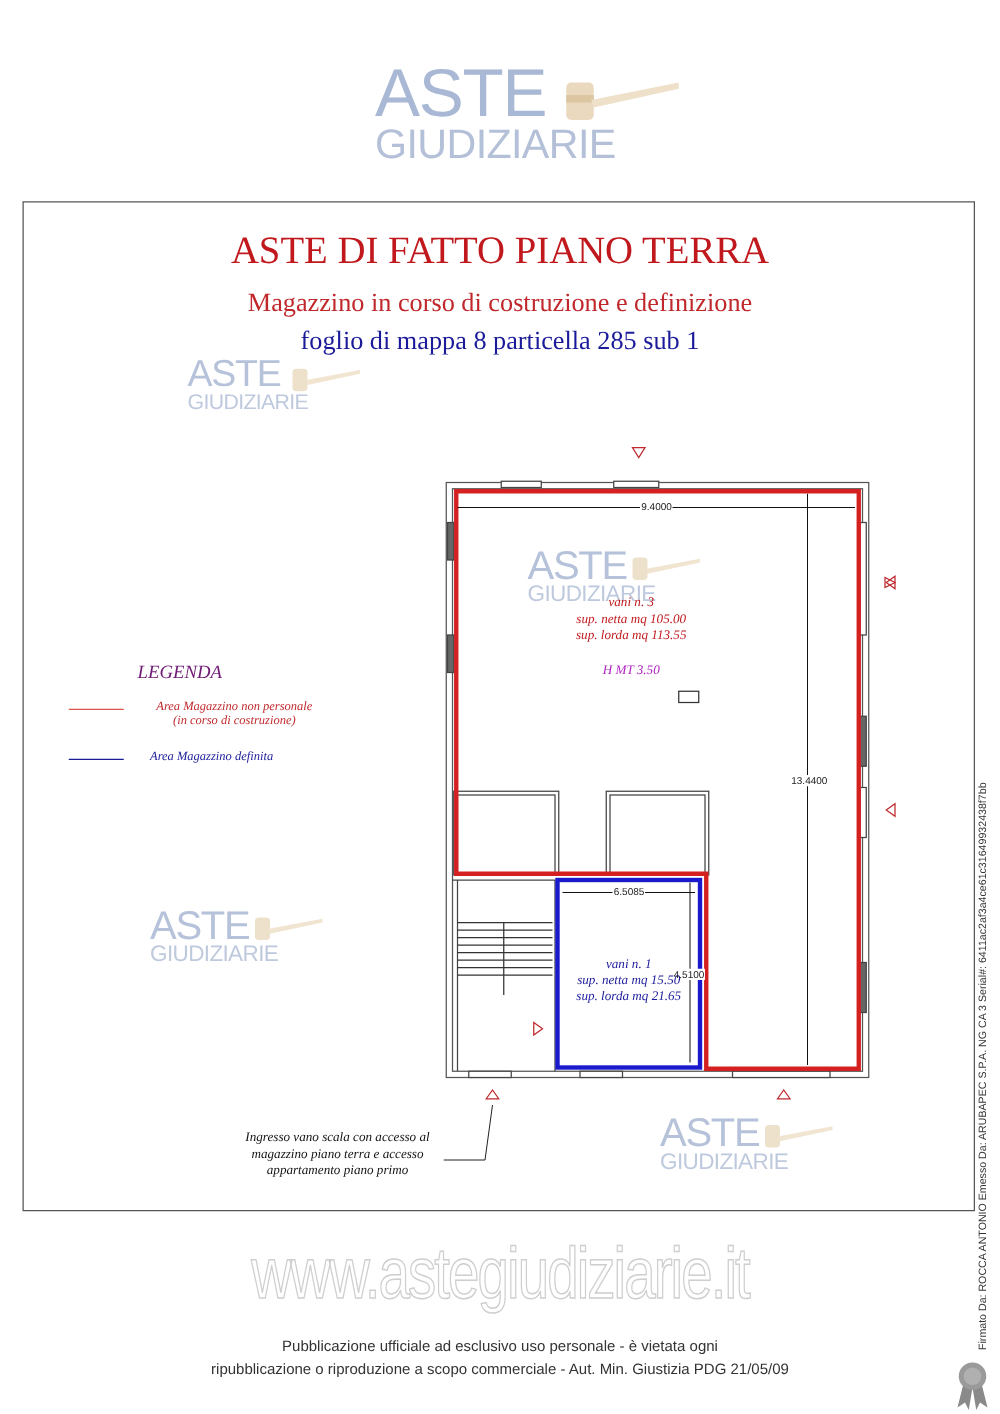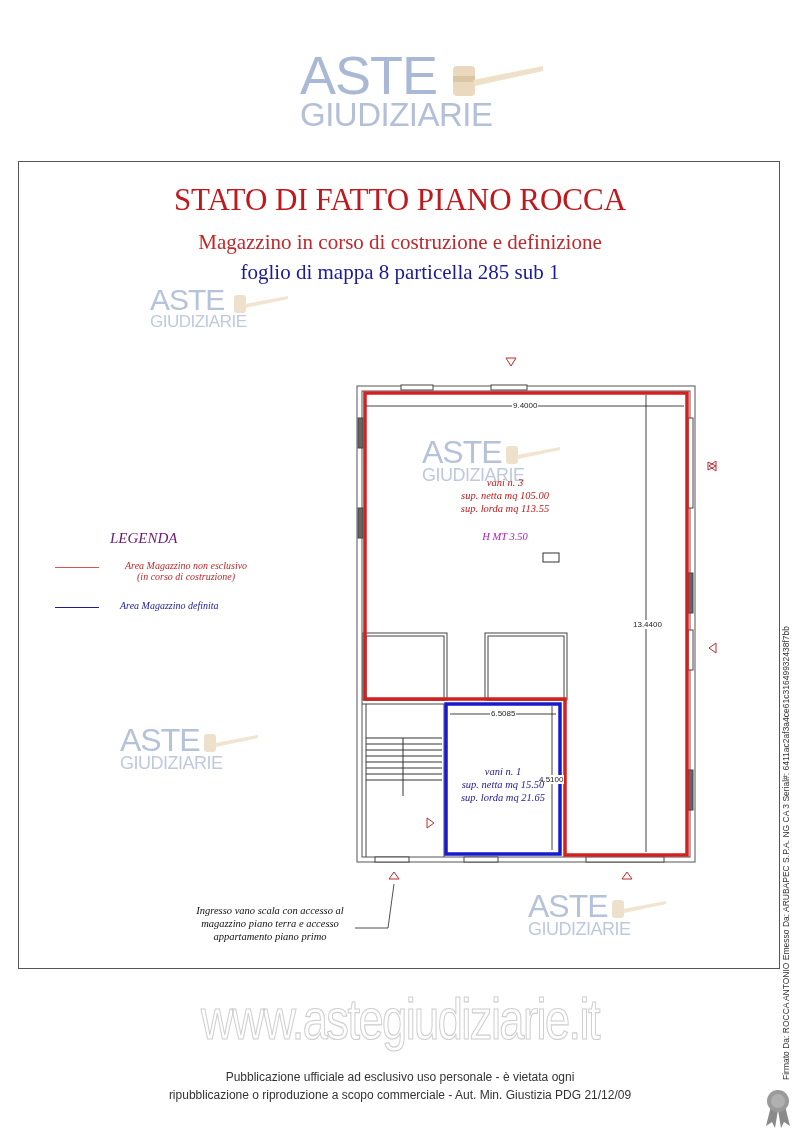--- a/index.html
+++ b/index.html
@@ -32,21 +32,21 @@
   <div class="giud" style="font-size:33px; margin-top:-4px;">GIUDIZIARIE</div>
   <svg class="abs" style="left:145px; top:8px;" width="100" height="50" viewBox="0 0 100 50">
     <rect x="8" y="10" width="22" height="30" rx="4" fill="#ead9bf"></rect>
     <rect x="8" y="20" width="22" height="6" fill="#dcc6a2"></rect>
     <path d="M28 24 L98 10 L98 15 L30 30 Z" fill="#efe1c9"></path>
   </svg>
 </div>
 
 <div class="frame"></div>
 
-<div class="title t1">STATO DI FATTO PIANO ROCCA</div>
+<div class="title t1">ASTE DI FATTO PIANO TERRA</div>
 <div class="title t2">Magazzino in corso di  costruzione e definizione</div>
 <div class="title t3">foglio di mappa 8 particella 285 sub 1</div>
 
 <div class="logo" style="left:150px; top:285px; opacity:0.85;">
   <div class="aste" style="font-size:30px;">ASTE</div>
   <div class="giud" style="font-size:17px; margin-top:-2px;">GIUDIZIARIE</div>
   <svg class="abs" style="left:80px; top:6px;" width="60" height="30" viewBox="0 0 60 30">
       <rect x="4" y="4" width="12" height="18" rx="3" fill="#ecdcc4"></rect>
       <path d="M15 13 L58 5 L58 8 L16 17 Z" fill="#efe1c9"></path>
     </svg>
@@ -75,21 +75,21 @@
   <div class="giud" style="font-size:18px; margin-top:-2px;">GIUDIZIARIE</div>
   <svg class="abs" style="left:80px; top:6px;" width="60" height="30" viewBox="0 0 60 30">
       <rect x="4" y="4" width="12" height="18" rx="3" fill="#ecdcc4"></rect>
       <path d="M15 13 L58 5 L58 8 L16 17 Z" fill="#efe1c9"></path>
     </svg>
 </div>
 
 <div class="legend-title">LEGENDA</div>
 <div class="legend-line" style="top:567px; background:#d9534f;"></div>
 <div class="legend-text" style="left:125px; top:560px; color:#c0282c; text-align:center;">
-  <div>Area Magazzino non esclusivo</div>
+  <div>Area Magazzino non personale</div>
   <div>(in corso di costruzione)</div>
 </div>
 <div class="legend-line" style="top:607px; background:#1a1a9a;"></div>
 <div class="legend-text" style="left:120px; top:600px; color:#1a1a9a;">Area Magazzino definita</div>
 
 <svg class="abs" style="left:0; top:0;" width="800" height="1131" viewBox="0 0 800 1131">
 
   <g fill="none" stroke="#555" stroke-width="1">
     <rect x="357" y="386" width="338" height="476"></rect>
     <rect x="362" y="391" width="328" height="466"></rect>
@@ -176,21 +176,21 @@
 </div>
 
 <div class="caption">
   <div>Ingresso vano scala con accesso al</div>
   <div>magazzino piano terra e accesso</div>
   <div>appartamento piano primo</div>
 </div>
 
 <div class="site-url">www.astegiudiziarie.it</div>
 <div class="footer-text" style="top:1070px;">Pubblicazione ufficiale ad esclusivo uso personale - è vietata ogni</div>
-<div class="footer-text" style="top:1088px;">ripubblicazione o riproduzione a scopo commerciale - Aut. Min. Giustizia PDG 21/12/09</div>
+<div class="footer-text" style="top:1088px;">ripubblicazione o riproduzione a scopo commerciale - Aut. Min. Giustizia PDG 21/05/09</div>
 
 <div class="sig">Firmato Da: ROCCA ANTONIO Emesso Da: ARUBAPEC S.P.A. NG CA 3 Serial#: 6411ac2af3a4ce61c31649932438f7bb</div>
 
 <svg class="abs" style="left:762px; top:1088px;" width="32" height="40" viewBox="0 0 32 40">
   <path d="M9 18 L4 38 L10 34 L13 40 L16 22 Z" fill="#8a8a8a"></path>
   <path d="M23 18 L28 38 L22 34 L19 40 L16 22 Z" fill="#8a8a8a"></path>
   <circle cx="16" cy="13" r="11" fill="#9a9a9a"></circle>
   <circle cx="16" cy="13" r="7" fill="#b0b0b0"></circle>
 </svg>
 

